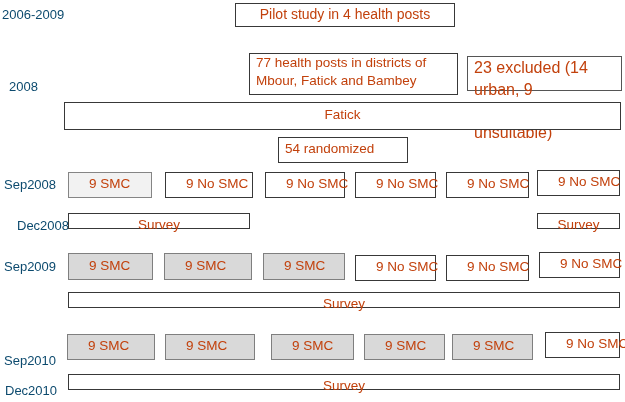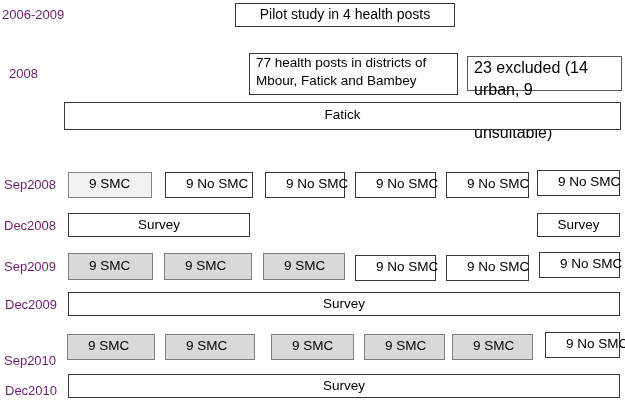--- a/index.html
+++ b/index.html
@@ -1,79 +1,79 @@
 <!DOCTYPE html>
 <html><head>
 <meta charset="utf-8">
 <style>
   html,body{margin:0;padding:0;background:#ffffff;}
   .canvas{
     position:relative;width:625px;height:402px;background:#ffffff;
     font-family:"Liberation Sans",sans-serif;color:#111111;overflow:hidden;
   }
   .lbl{
-    position:absolute;font-size:13px;color:#701a75;white-space:nowrap;
+    position:absolute;font-size:13px;color:#0c4a6e;white-space:nowrap;
   }
   .box{
     position:absolute;box-sizing:border-box;background:#ffffff;
-    border:1.5px solid #383838;font-size:13.5px;color:#000000;white-space:nowrap;
+    border:1.5px solid #383838;font-size:13.5px;color:#c2410c;white-space:nowrap;
   }
   .center{text-align:center;}
   .cell{height:26px;line-height:22px;padding-left:20px;}
-  .survey{height:24px;line-height:22px;text-align:center;}
+  .survey{height:16px;line-height:22px;text-align:center;}
   .smc{background:#d9d9d9;border-color:#7f7f7f;}
   .smc-light{background:#f2f2f2;border-color:#858585;}
   .twoline{
     white-space:normal;display:flex;flex-direction:column;justify-content:flex-start;
     padding-left:6px;line-height:1.35;
   }
   .excluded{border-width:1px;border-color:#555555;font-size:16px;}
 </style>
 </head>
 <body>
 
 <div class="canvas">
 
   <div class="lbl" style="left:2px;top:3px;height:24px;line-height:24px">2006-2009</div>
   <div class="box center" style="left:235px;top:3px;width:220px;height:24px;line-height:21px;font-size:14px">Pilot study in 4 health posts</div>
 
-  <div class="lbl" style="left:9px;top:53px;height:42px;line-height:42px">2008</div>
+  <div class="lbl" style="left:9px;top:66px;height:42px;line-height:42px">2008</div>
   <div class="box twoline" style="left:249px;top:53px;width:209px;height:42px">
     <span>77 health posts in districts of</span>
     <span>Mbour, Fatick and Bambey</span>
   </div>
   <div class="box twoline excluded" style="left:467px;top:56px;width:155px;height:35px">
     <span>23 excluded (14 urban, 9</span>
     <span>considered unsuitable)</span>
   </div>
 
   <div class="box center" style="left:64px;top:102px;width:557px;height:28px;line-height:24px">Fatick</div>
 
+  <div class="box" style="left:278px;top:137px;width:130px;height:26px;line-height:22px;padding-left:6px">54 randomized</div>
 
   <div class="lbl" style="left:4px;top:172px;height:26px;line-height:26px">Sep2008</div>
   <div class="box cell smc-light" style="left:68px;top:172px;width:84px">9 SMC</div>
   <div class="box cell" style="left:165px;top:172px;width:88px">9 No SMC</div>
   <div class="box cell" style="left:265px;top:172px;width:80px">9 No SMC</div>
   <div class="box cell" style="left:355px;top:172px;width:81px">9 No SMC</div>
   <div class="box cell" style="left:446px;top:172px;width:83px">9 No SMC</div>
   <div class="box cell" style="left:537px;top:170px;width:83px">9 No SMC</div>
 
-  <div class="lbl" style="left:4px;top:213px;height:26px;line-height:26px">Dec2008</div>
+  <div class="lbl" style="left:17px;top:213px;height:26px;line-height:26px">Dec2008</div>
   <div class="box survey" style="left:68px;top:213px;width:182px">Survey</div>
   <div class="box survey" style="left:537px;top:213px;width:83px">Survey</div>
 
   <div class="lbl" style="left:4px;top:253px;height:27px;line-height:27px">Sep2009</div>
   <div class="box cell smc" style="left:68px;top:253px;width:85px;height:27px;line-height:23px">9 SMC</div>
   <div class="box cell smc" style="left:164px;top:253px;width:88px;height:27px;line-height:23px">9 SMC</div>
   <div class="box cell smc" style="left:263px;top:253px;width:82px;height:27px;line-height:23px">9 SMC</div>
   <div class="box cell" style="left:355px;top:255px;width:81px">9 No SMC</div>
   <div class="box cell" style="left:446px;top:255px;width:83px">9 No SMC</div>
   <div class="box cell" style="left:539px;top:252px;width:81px">9 No SMC</div>
 
-  <div class="lbl" style="left:5px;top:292px;height:26px;line-height:26px">Dec2009</div>
   <div class="box survey" style="left:68px;top:292px;width:552px">Survey</div>
 
   <div class="lbl" style="left:4px;top:348px;height:26px;line-height:26px">Sep2010</div>
   <div class="box cell smc" style="left:67px;top:334px;width:88px">9 SMC</div>
   <div class="box cell smc" style="left:165px;top:334px;width:90px">9 SMC</div>
   <div class="box cell smc" style="left:271px;top:334px;width:83px">9 SMC</div>
   <div class="box cell smc" style="left:364px;top:334px;width:81px">9 SMC</div>
   <div class="box cell smc" style="left:452px;top:334px;width:81px">9 SMC</div>
   <div class="box cell" style="left:545px;top:332px;width:75px">9 No SMC</div>
 

